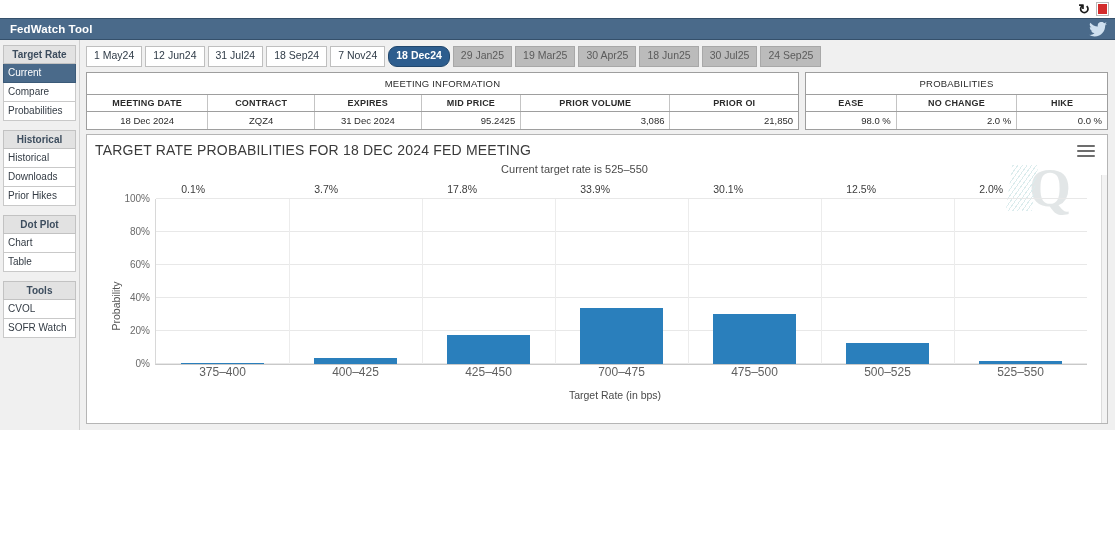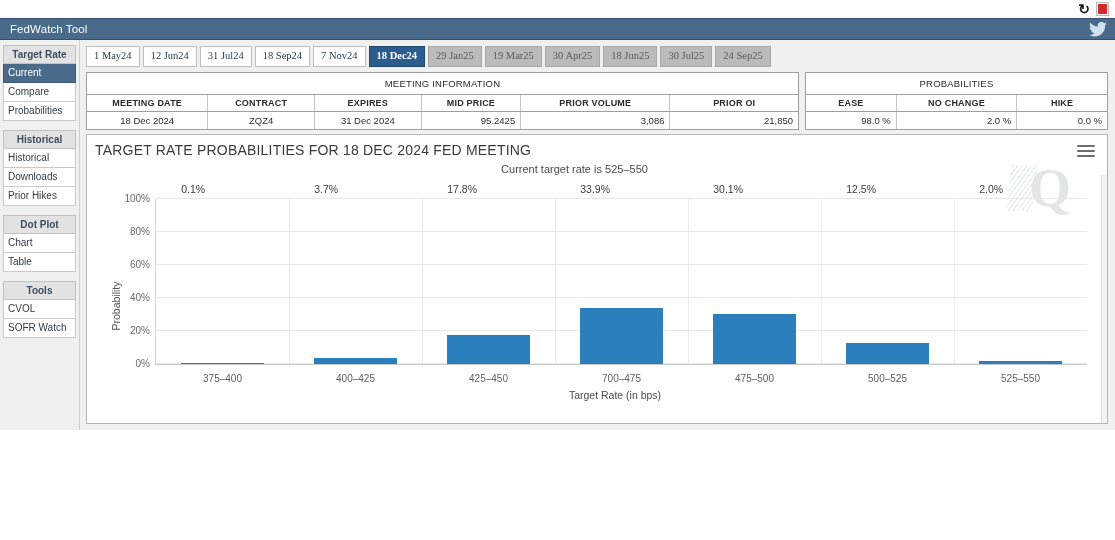--- a/index.html
+++ b/index.html
@@ -31,21 +31,21 @@
   
   .titlebar {
     height: 22px; width: 100%;
     background: #4a6a8a;
     display: flex; align-items: center; justify-content: space-between;
     padding: 0 8px 0 10px;
     border-top: 1px solid #35506b;
     border-bottom: 1px solid #35506b;
   }
   .titlebar .apptitle {
-    color: #ffffff; font-size: 11.5px; font-weight: normal;
+    color: #ffffff; font-size: 11.5px; font-weight: bold;
     letter-spacing: .1px;
   }
   .tw-ic { width: 18px; height: 15px; cursor: pointer; }
 
   
   .shell { display: flex; width: 100%; height: 390px; background: #f0f0f0; }
 
   
   .sidebar {
     width: 80px; flex: 0 0 80px;
@@ -70,24 +70,24 @@
   .main {
     flex: 1; min-width: 0; padding: 4px 6px 0 4px;
     display: flex; flex-direction: column;
   }
 
   
   .tabbar { display: flex; gap: 3px; padding: 2px 0 3px 2px; }
   .tab {
     font-size: 10.5px; padding: 3px 7px 4px 7px;
     border: 1px solid #bfbfbf; background: #ffffff; color: #2f3b47;
-    cursor: pointer; line-height: 1.1; white-space: nowrap; font-family: Liberation Serif, serif;
+    cursor: pointer; line-height: 1.1; white-space: nowrap;
   }
   .tab.future { background: #bbbbbb; color: #5b5b5b; border-color: #a8a8a8; }
-  .tab.active { background: #2d5d8e; color: #ffffff; border-color: #22486e; font-weight: bold; }
+  .tab.active { background: #2d5d8e; color: #ffffff; border-color: #22486e; font-weight: bold; border-radius: 9px; }
 
   
   .tables-row { display: flex; gap: 6px; padding: 2px 1px 0 2px; }
   .tbl { border: 1px solid #9e9e9e; background: #ffffff; }
   .tbl.meeting { flex: 0 0 713px; }
   .tbl.probs { flex: 1; }
   .tbl-title {
     text-align: center; font-size: 9.5px; color: #2b2b2b;
     padding: 5px 0 5px 0; border-bottom: 1px solid #9e9e9e;
     letter-spacing: .2px;
@@ -155,22 +155,22 @@
     position: absolute; top: 0; bottom: 0; width: 1px; background: #ececec;
   }
   .bars { position: absolute; inset: 0; display: flex; }
   .bcell { flex: 1; position: relative; display: flex; justify-content: center; align-items: flex-end; }
   .bar { width: 62%; background: #2a7fbc; }
   .bval {
     position: absolute; bottom: 100%; margin-bottom: 4px;
     font-size: 10.5px; color: #3c3c3c; white-space: nowrap;
   }
   .xtick {
-    position: absolute; top: 100%; margin-top: 9px;
-    font-size: 10px; color: #5f5f5f; white-space: nowrap;
+    position: absolute; top: 100%; margin-top: 1px;
+    font-size: 12px; color: #5f5f5f; white-space: nowrap;
   }
   .xlabel {
     position: absolute; left: 56px; right: 20px; bottom: 22px;
     text-align: center; font-size: 10.5px; color: #4a4a4a;
   }
   .watermark {
     position: absolute; right: 36px; top: 26px;
     font-size: 54px; color: #d9dedf; font-weight: bold;
     opacity: .75; line-height: 1; pointer-events: none;
     font-family: "Liberation Serif", serif;

